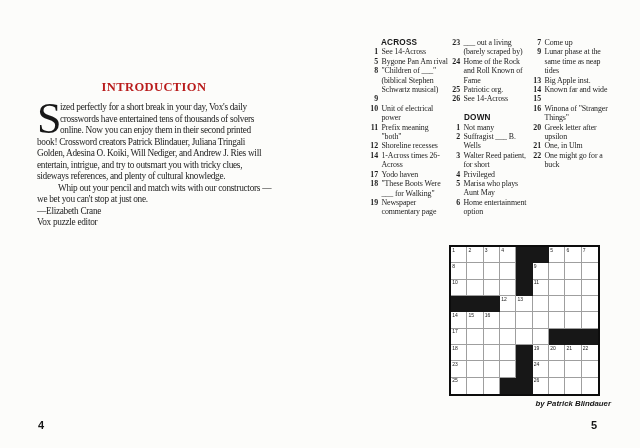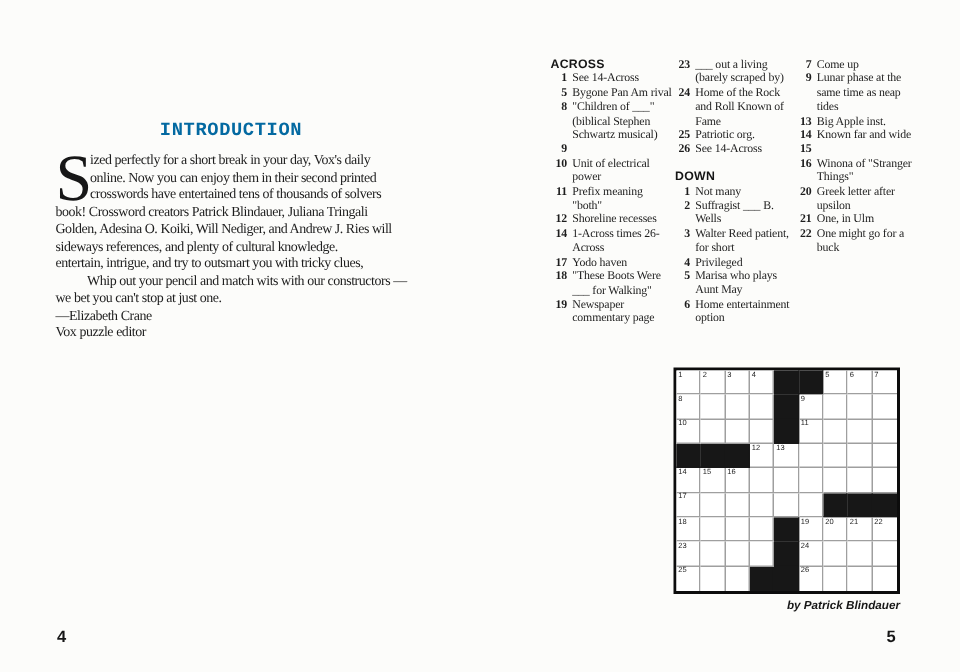--- a/index.html
+++ b/index.html
@@ -1,81 +1,81 @@
 <!DOCTYPE html>
 <html><head>
 <meta charset="utf-8">
 <style>
   html,body{margin:0;padding:0;background:#e9e9e9;}
   .spread{position:relative;width:640px;height:448px;background:#fcfcfa;overflow:hidden;
           font-family:"Liberation Serif",serif;color:#1d1d1d;}
 
   
   .title{position:absolute;left:33px;top:80px;width:242px;text-align:center;
-         font-family:Liberation Mono, monospace;font-weight:bold;font-size:12.5px;
-         letter-spacing:.4px;color:#0369a1;}
+         font-family:Liberation Serif, serif;font-weight:bold;font-size:12.5px;
+         letter-spacing:.4px;color:#b91c1c;}
   .intro{position:absolute;left:37px;top:102px;width:245px;
          font-size:9.3px;line-height:11.55px;letter-spacing:-0.3px;}
   .intro .line{white-space:nowrap;}
   .intro .line.dropcap{margin-left:23px;}
   .intro .line.indent{text-indent:21px;}
   .intro .line.signature{text-align:left;padding-right:9px;white-space:nowrap;}
   .dropcap-letter{position:absolute;left:0;top:0;width:22px;font-size:44px;line-height:34px;
                   letter-spacing:0;color:#171717;}
 
   
   .clue-col{position:absolute;top:38px;font-size:7.9px;line-height:9.4px;letter-spacing:-0.1px;}
   #colA{left:364px;width:87px;}
   #colB{left:447px;width:87px;}
   #colC{left:528px;width:86px;}
   .clue{display:flex;}
   .clue .num{flex:0 0 13px;text-align:right;font-weight:bold;}
   #colA .clue .num{flex-basis:14px;}
   .clue .txt{margin-left:3.5px;width:68px;}
   .clue-header{font-family:"Liberation Sans",sans-serif;font-weight:bold;font-size:8.2px;
-               letter-spacing:.2px;margin-left:3px;color:#161616;}
+               letter-spacing:.2px;margin-left:17px;color:#161616;}
   .clue-spacer{height:9.4px;}
 
   
   .grid{position:absolute;left:449px;top:245px;width:151px;height:151px;box-sizing:border-box;
         border:2px solid #0c0c0c;background:#ffffff;display:grid;
         grid-template-columns:repeat(9,1fr);grid-template-rows:repeat(9,1fr);}
   .cell{position:relative;border-right:0.8px solid #9f9f9f;border-bottom:0.8px solid #9f9f9f;
         background:#fff;}
   .cell.lastcol{border-right:none;}
   .cell.lastrow{border-bottom:none;}
   .cell.black{background:#171717;border-color:#171717;}
   .cellnum{position:absolute;top:0.5px;left:1.2px;font-family:"Liberation Sans",sans-serif;
            font-size:5px;line-height:5px;color:#222;}
 
-  .byline{position:absolute;left:449px;top:399px;width:151px;text-align:right;
+  .byline{position:absolute;left:460px;top:399px;width:151px;text-align:right;
           font-family:"Liberation Sans",sans-serif;font-style:italic;font-weight:bold;
           font-size:7.8px;color:#161616;}
 
   .pagenum{position:absolute;top:419px;font-family:"Liberation Sans",sans-serif;
            font-weight:bold;font-size:11px;color:#161616;}
   #pn-left{left:38px;}
   #pn-right{left:591px;}
 </style>
 </head>
 <body>
 
 <div class="spread">
 
   <div class="title">INTRODUCTION</div>
 
   <div class="intro">
     <span class="dropcap-letter">S</span>
   <div class="line dropcap">ized perfectly for a short break in your day, Vox's daily</div>
+      <div class="line dropcap">crosswords have entertained tens of thousands of solvers</div>
       <div class="line dropcap">online. Now you can enjoy them in their second printed</div>
-      <div class="line dropcap">crosswords have entertained tens of thousands of solvers</div>
       <div class="line normal">book! Crossword creators Patrick Blindauer, Juliana Tringali</div>
       <div class="line normal">Golden, Adesina O. Koiki, Will Nediger, and Andrew J. Ries will</div>
+      <div class="line normal">entertain, intrigue, and try to outsmart you with tricky clues,</div>
       <div class="line normal">sideways references, and plenty of cultural knowledge.</div>
-      <div class="line normal">entertain, intrigue, and try to outsmart you with tricky clues,</div>
       <div class="line indent">Whip out your pencil and match wits with our constructors —</div>
       <div class="line normal">we bet you can't stop at just one.</div>
       <div class="line signature">—Elizabeth Crane</div>
       <div class="line signature">Vox puzzle editor</div>
     </div>
 
   <div class="pagenum" id="pn-left">4</div>
 
   <div class="clue-col" id="colA">
       <div class="clue-header">ACROSS</div>

